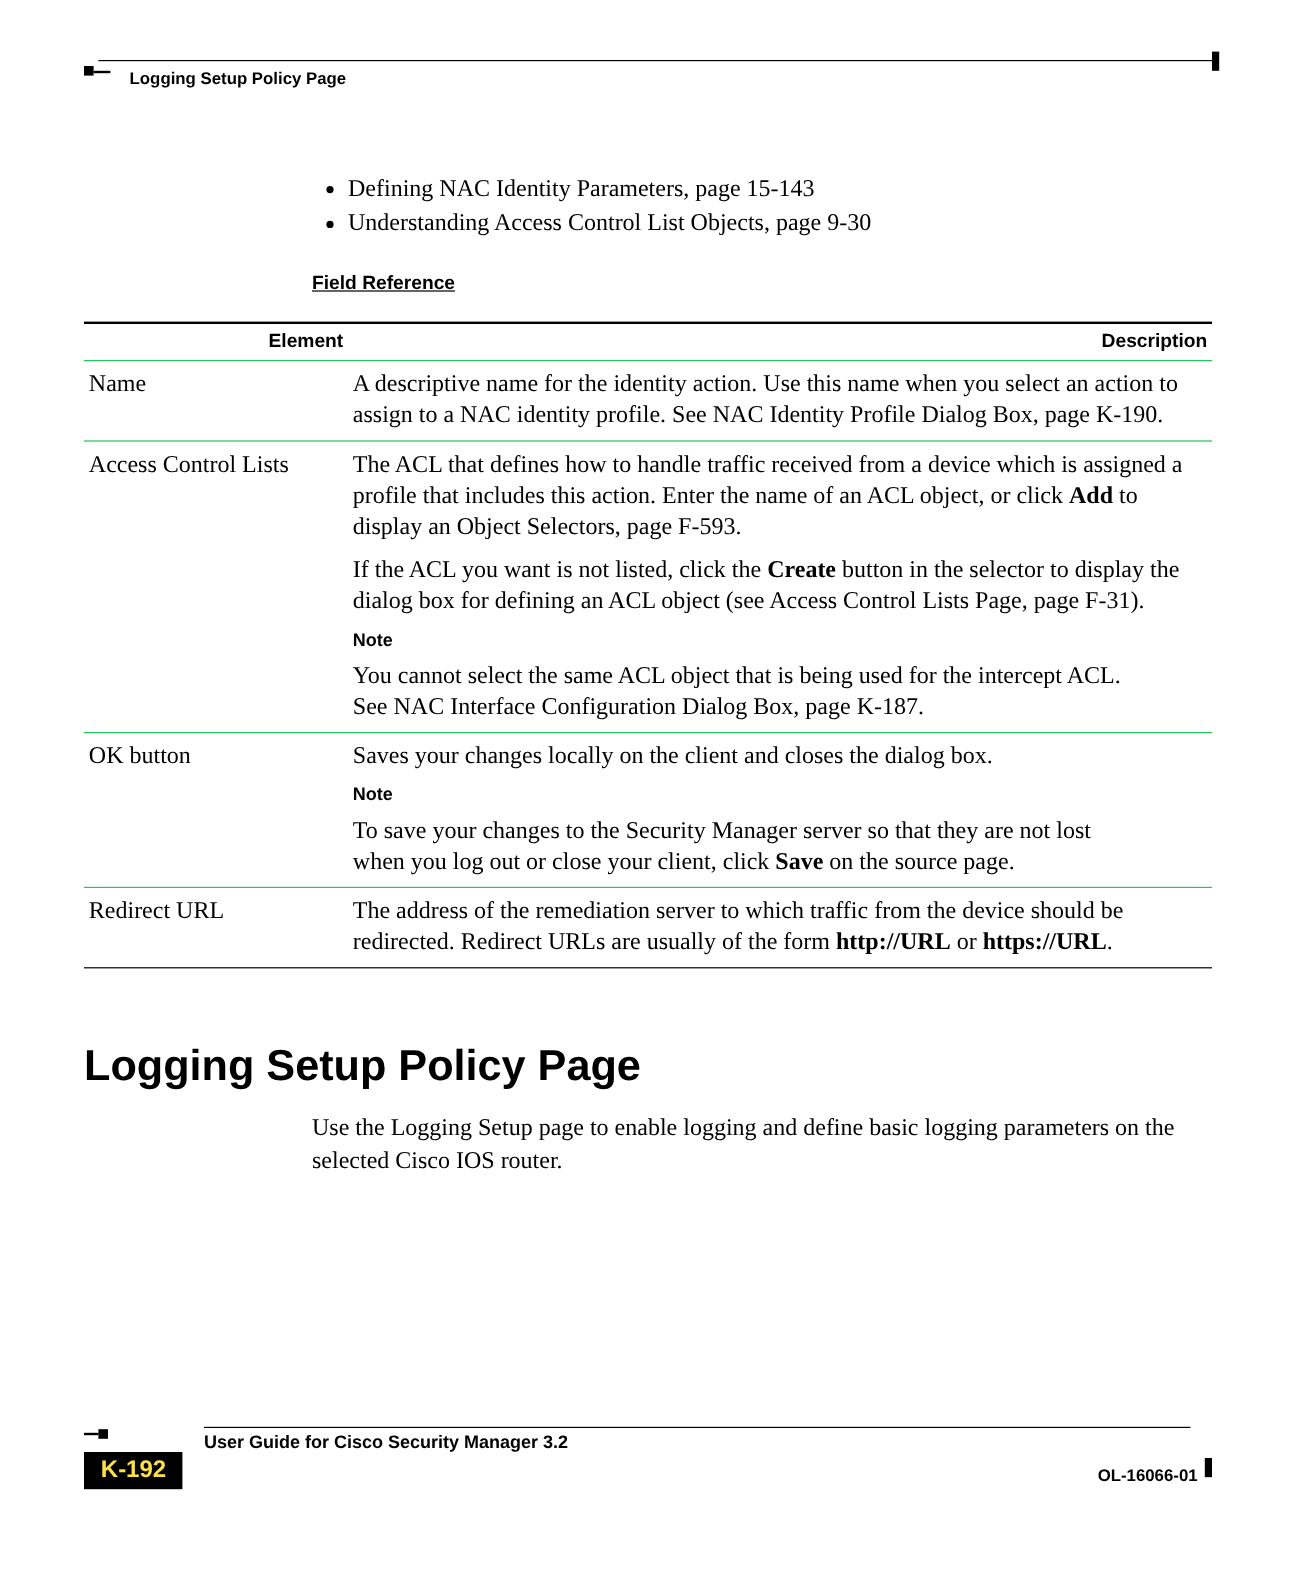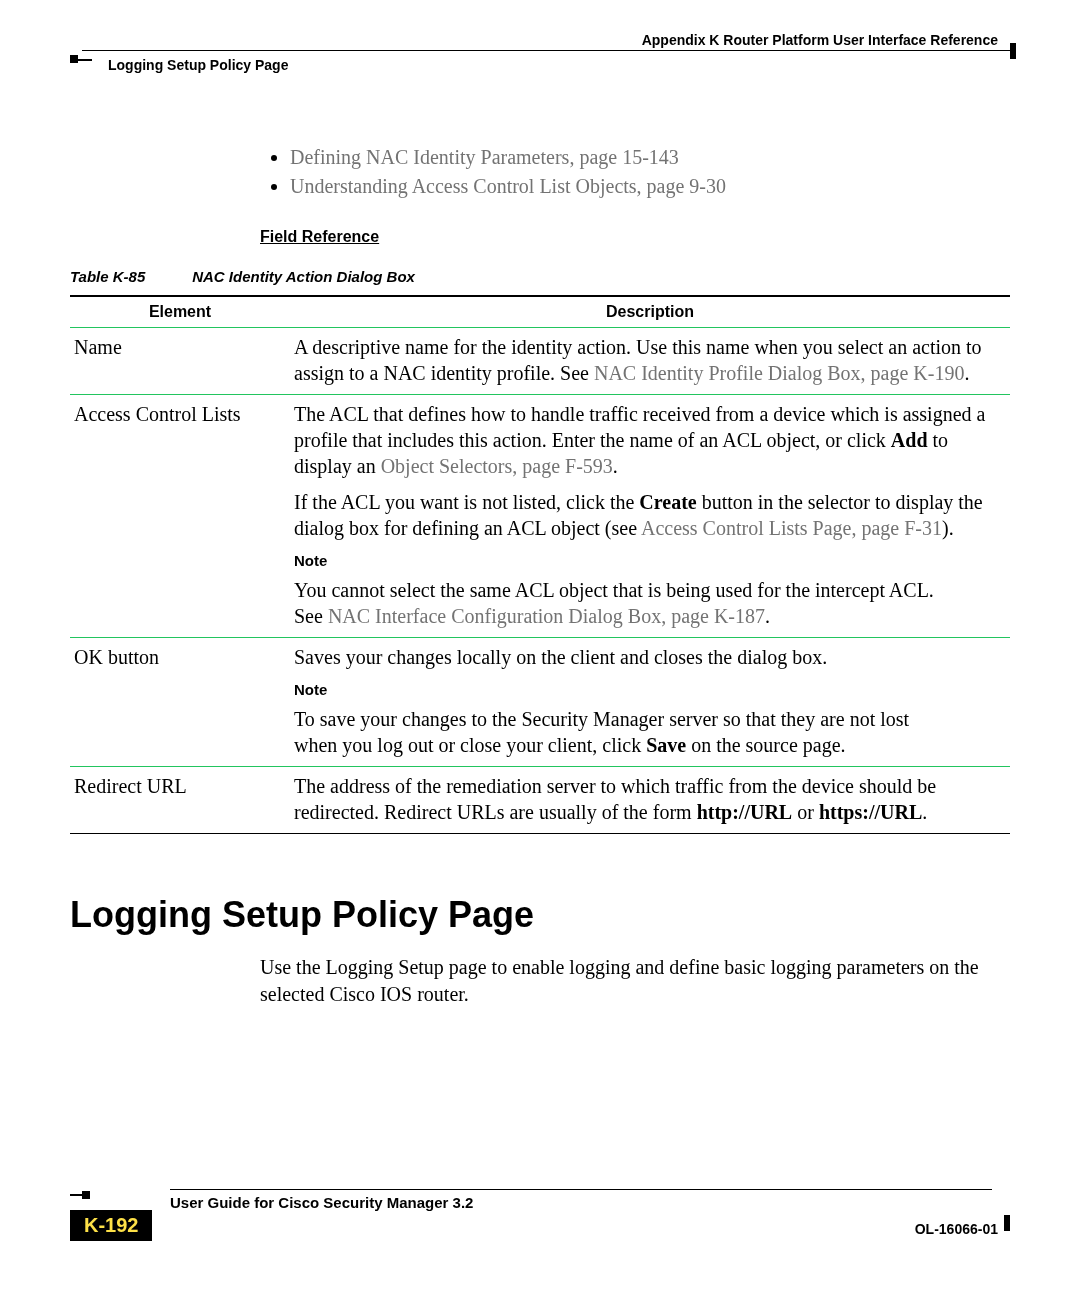--- a/index.html
+++ b/index.html
@@ -78,21 +78,21 @@
   }
   .bullets {
     margin-left: 220px;
     margin-bottom: 30px;
   }
   .bullets li {
     list-style: disc;
     margin-bottom: 6px;
     font-size: 20px;
   }
-  .link { color: #737373; }
+  .link { color: #000000; }
   .field-ref {
     margin-left: 190px;
     font-family: Arial, Helvetica, sans-serif;
     font-size: 16px;
     font-weight: bold;
     margin-bottom: 22px;
     text-decoration: underline;
   }
   .table-caption {
     font-family: Arial, Helvetica, sans-serif;
@@ -102,21 +102,21 @@
     margin-bottom: 10px;
   }
   .table-caption .tnum { display: inline-block; width: 118px; }
   table.ref {
     width: 100%;
     border-collapse: collapse;
     font-size: 20px;
   }
   table.ref thead tr { border-top: 2px solid #000; border-bottom: 1px solid #000; }
   table.ref th {
-    text-align: center;
+    text-align: right;
     font-family: Arial, Helvetica, sans-serif;
     font-size: 16px;
     font-weight: bold;
     padding: 6px 4px;
   }
   table.ref th:first-child { width: 220px; }
   table.ref td {
     vertical-align: top;
     padding: 6px 4px 8px 4px;
     border-top: 1px solid #22c55e;
@@ -207,37 +207,32 @@
     width: 6px;
     height: 16px;
     background: #000;
   }
   .bold { font-weight: bold; }
 </style>
 </head>
 <body>
 
 <div class="page">
-  <div class="header-right">Appendix K      Router Platform User Interface Reference</div>
   <div class="top-rule"></div>
   <div class="top-rule-left"></div>
   <div class="header-left">Logging Setup Policy Page</div>
 
   <div class="content">
     <ul class="bullets">
       <li><span class="link">Defining NAC Identity Parameters, page 15-143</span></li>
       <li><span class="link">Understanding Access Control List Objects, page 9-30</span></li>
     </ul>
 
     <div class="field-ref">Field Reference</div>
 
-    <div class="table-caption">
-      <span class="tnum">Table K-85</span>
-      <span>NAC Identity Action Dialog Box</span>
-    </div>
 
     <table class="ref">
       <thead>
         <tr>
           <th>Element</th>
           <th>Description</th>
         </tr>
       </thead>
       <tbody>
         <tr>

